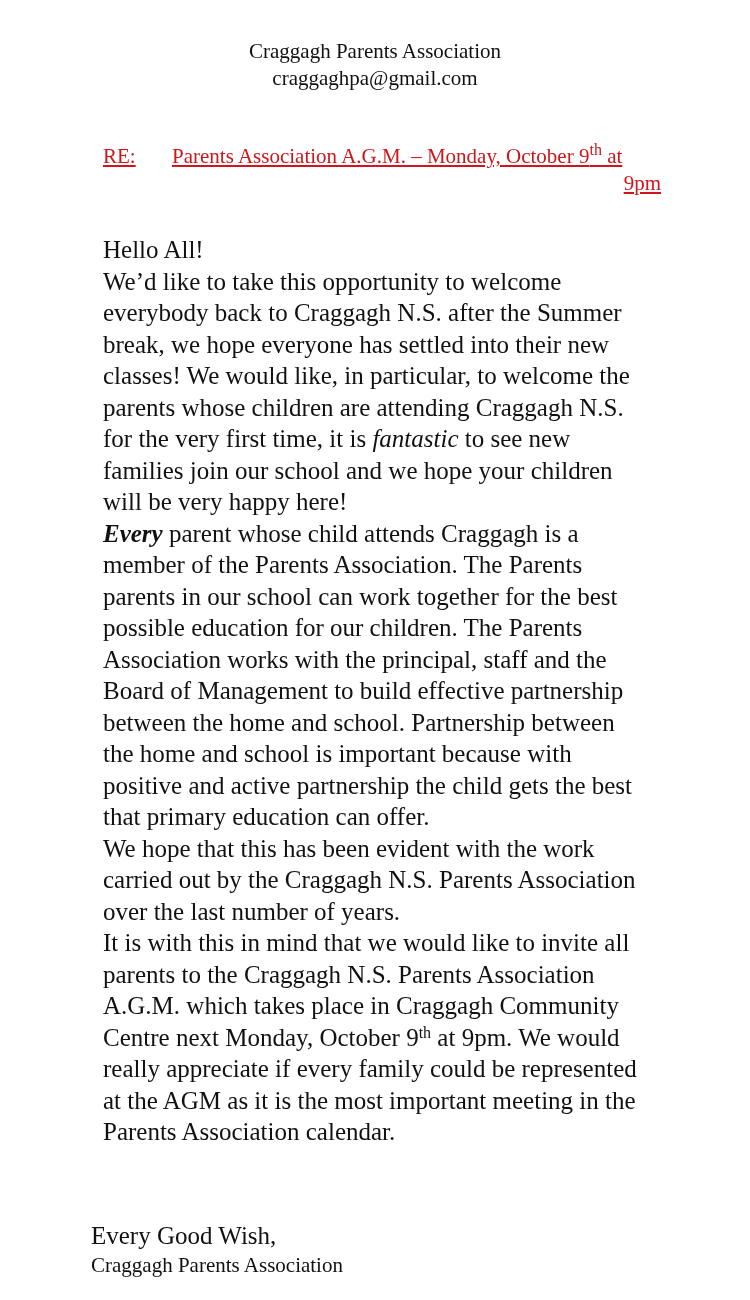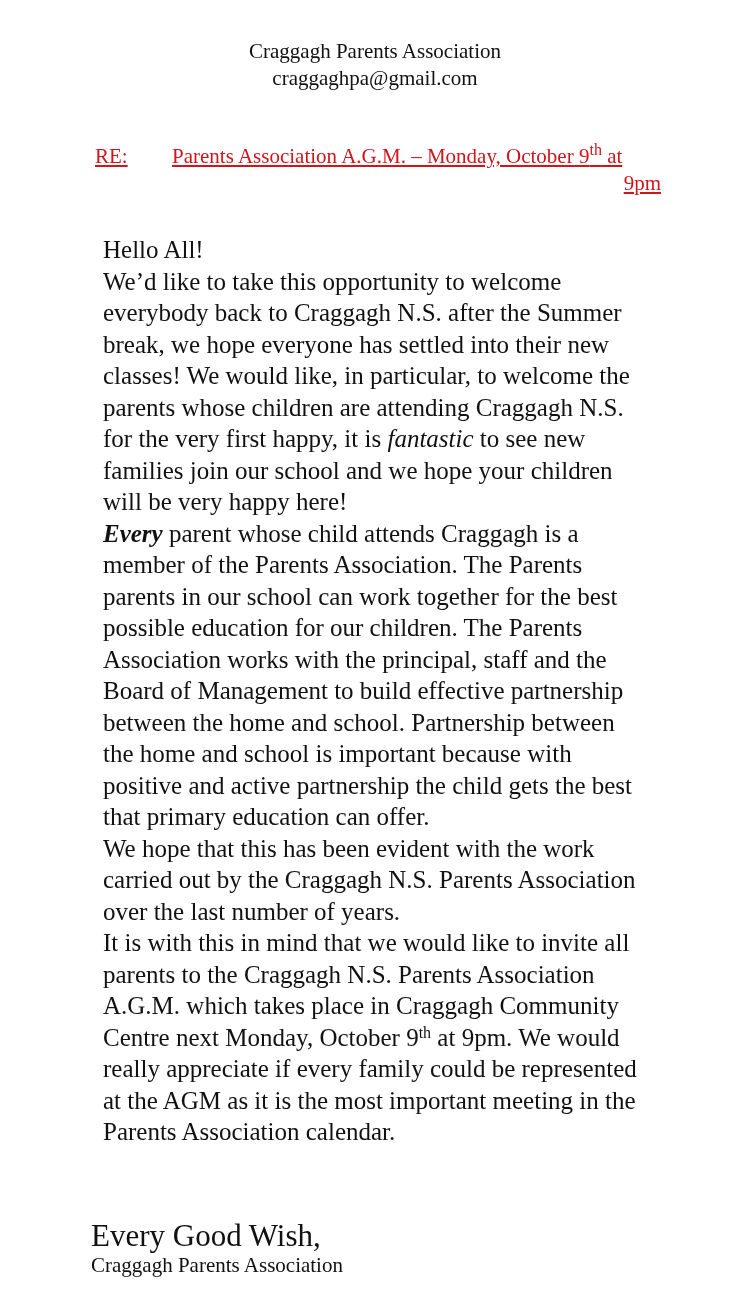--- a/index.html
+++ b/index.html
@@ -28,21 +28,21 @@
     position: absolute;
     top: 143px;
     left: 91px;
     width: 570px;
     font-size: 21px;
     line-height: 27px;
     color: #d0151b;
   }
   .re-label {
     position: absolute;
-    left: 4px;
+    left: 12px;
     top: 0;
     text-decoration: underline;
   }
   .re-text {
     position: absolute;
     left: 81px;
     top: 0;
     width: 490px;
     text-decoration: underline;
   }
@@ -67,21 +67,21 @@
     margin-left: 12px;
   }
   .body-text .line {
     display: block;
     white-space: nowrap;
   }
   .closing {
     position: absolute;
     top: 1220px;
     left: 91px;
-    font-size: 31px;
+    font-size: 25px;
     line-height: 31px;
   }
   .signature {
     position: absolute;
     top: 1252px;
     left: 91px;
     font-size: 21px;
     line-height: 27px;
   }
 </style>
@@ -102,21 +102,21 @@
 </div>
 
 <div class="body-text">
   <span class="line">Hello All!</span>
 
   <span class="line">We’d like to take this opportunity to welcome</span>
   <span class="line">everybody back to Craggagh N.S. after the Summer</span>
   <span class="line">break, we hope everyone has settled into their new</span>
   <span class="line">classes! We would like, in particular, to welcome the</span>
   <span class="line">parents whose children are attending Craggagh N.S.</span>
-  <span class="line"><span>for the very first happy, it is </span><em>fantastic</em><span> to see new</span></span>
+  <span class="line"><span>for the very first time, it is </span><em>fantastic</em><span> to see new</span></span>
   <span class="line">families join our school and we hope your children</span>
   <span class="line">will be very happy here!</span>
 
   <span class="line"><b><em>Every</em></b><span> parent whose child attends Craggagh is a</span></span>
   <span class="line">member of the Parents Association. The Parents</span>
   <span class="line">parents in our school can work together for the best</span>
   <span class="line">possible education for our children. The Parents</span>
   <span class="line">Association works with the principal, staff and the</span>
   <span class="line">Board of Management to build effective partnership</span>
   <span class="line">between the home and school. Partnership between</span>

